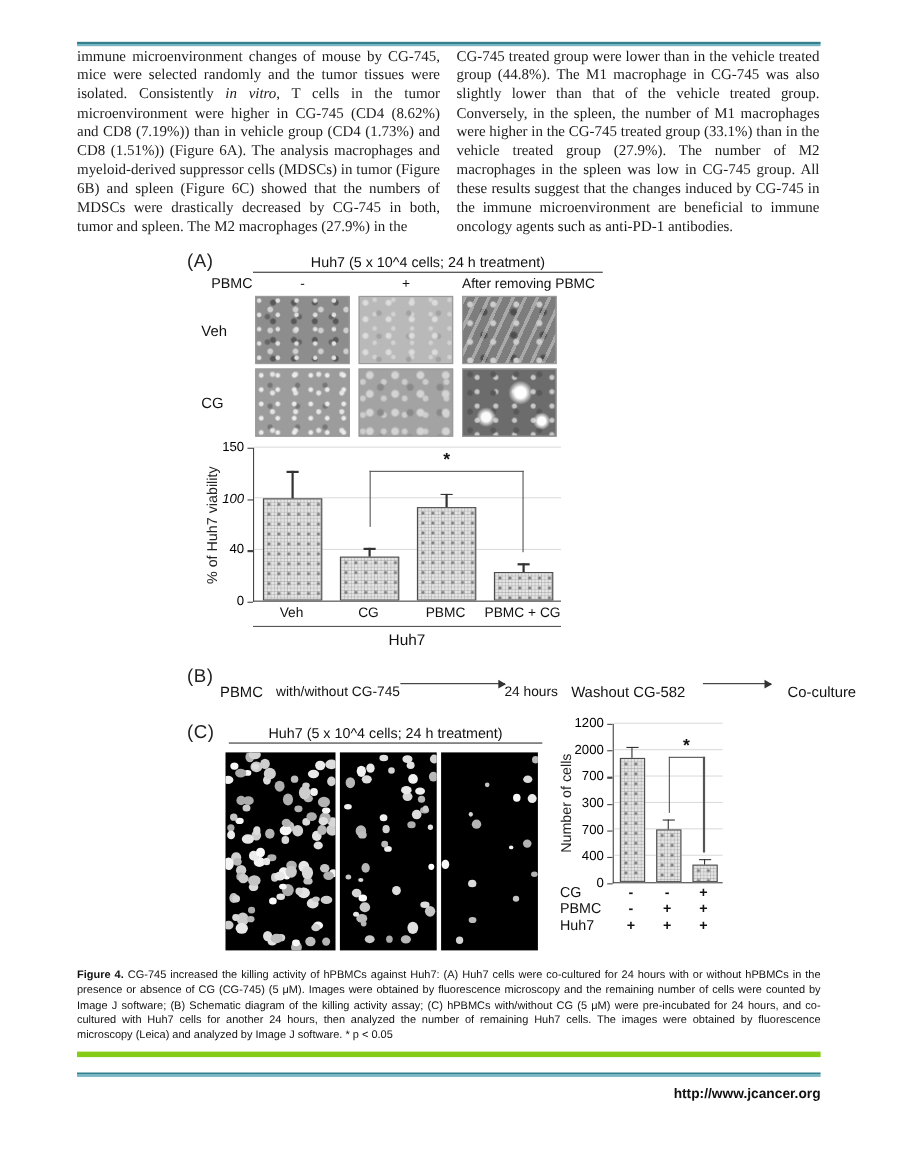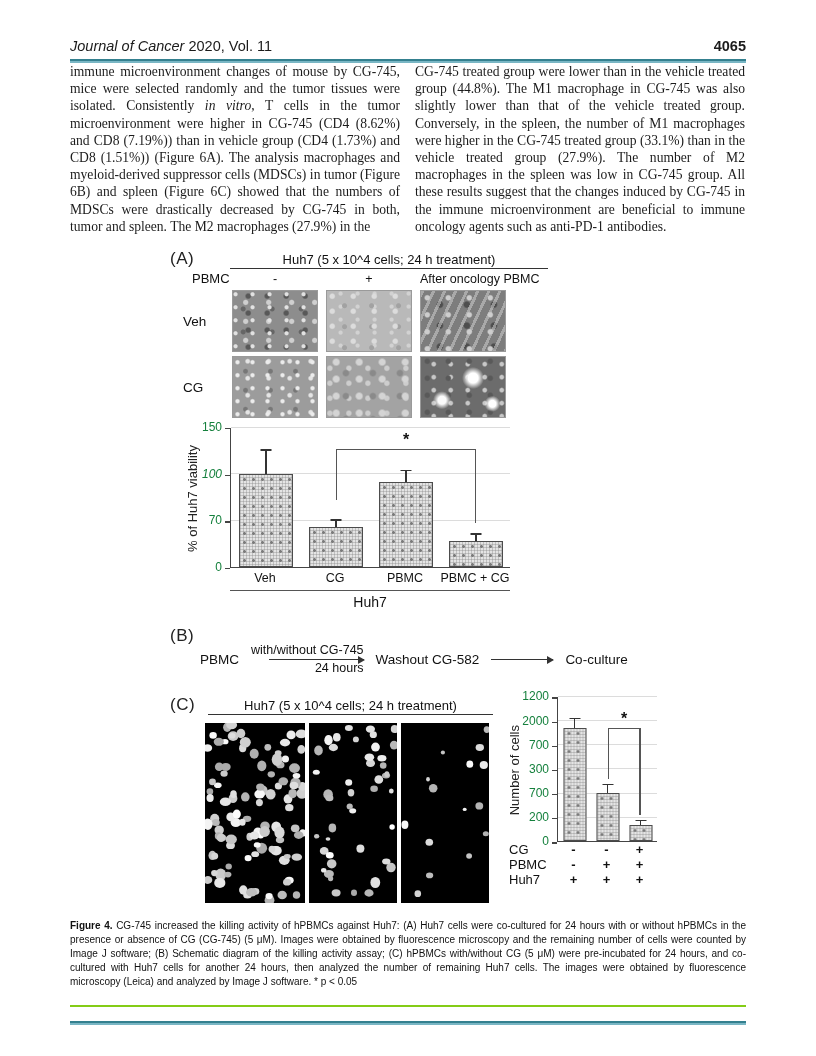--- a/index.html
+++ b/index.html
@@ -63,21 +63,21 @@
       radial-gradient(circle at 85% 78%, #fff 3.5px, transparent 8px),
       radial-gradient(circle at 30% 25%, #595959 2px, transparent 3.4px),
       radial-gradient(circle at 75% 55%, #c8c8c8 1.6px, transparent 3px);
     background-size:100% 100%, 100% 100%, 100% 100%, 21px 17px, 17px 13px; }
   
   .ch { margin-top:10px; }
   .ch-row { display:flex; align-items:flex-end; }
   .ch-ylabel { display:flex; align-items:center; justify-content:center; }
   .ch-ylabel span { writing-mode:vertical-rl; transform:rotate(180deg); font-size:13px; color:#222; white-space:nowrap; }
   .ch-ticks { position:relative; }
-  .ch-tick { position:absolute; right:8px; font-size:12px; color:#15803d; line-height:13px; }
+  .ch-tick { position:absolute; right:8px; font-size:12px; color:#000000; line-height:13px; }
   .ch-tickmark { position:absolute; right:0; width:5px; height:1.2px; background:#444; display:block; }
   .ch-plot { position:relative; border-left:1.5px solid #444; border-bottom:1.5px solid #444; background:#fff; }
   .ch-grid { position:absolute; left:0; right:0; height:1px; background:#dcdcdc; }
   .ch-slot { position:absolute; bottom:0; height:100%; }
   .ch-bar { position:absolute; bottom:0; left:50%; transform:translateX(-50%);
     background-color:#e4e4e4;
     background-image:radial-gradient(circle, #7b7b7b 1.1px, transparent 1.7px),
       repeating-linear-gradient(0deg, rgba(130,130,130,.35) 0 1px, transparent 1px 3px),
       repeating-linear-gradient(90deg, rgba(130,130,130,.35) 0 1px, transparent 1px 3px);
     background-size:9px 9px, 3px 3px, 3px 3px;
@@ -93,93 +93,89 @@
   .ch-xgroup { margin-top:5px; }
   .ch-xline { border-top:1.2px solid #555; }
   .ch-xname { text-align:center; font-size:14px; margin-top:3px; }
   .ch-cond { display:flex; align-items:center; font-size:13px; line-height:14px; margin-top:1px; }
   .ch-cond-label { padding-left:2px; }
   .ch-cond-cell { text-align:center; font-weight:bold; }
   
   .panelB { margin-top:16px; }
   .pb-flow { display:flex; align-items:center; margin-left:30px; margin-top:-4px; font-size:13.5px; }
   .pb-item { white-space:nowrap; }
-  .pb-arrowblock { display:flex; flex-direction:column; align-items:flex-end; margin:0 12px; }
+  .pb-arrowblock { display:flex; flex-direction:row; align-items:flex-start; margin:0 12px; }
   .pb-top, .pb-bot { font-size:12.5px; height:17px; line-height:17px; white-space:nowrap; }
   .arrow { position:relative; height:1.4px; background:#333; }
   .arrow::after { content:""; position:absolute; right:-1px; top:-3.3px; width:0; height:0;
     border-left:7px solid #333; border-top:4px solid transparent; border-bottom:4px solid transparent; }
   .arrow-long { width:95px; }
   .arrow-short { width:62px; }
   
   .panelC { display:flex; margin-top:18px; }
   .pc-left { width:325px; }
   .pc-head { display:flex; align-items:flex-end; }
   .pc-head .plabel { width:38px; }
   .pc-title { width:285px; text-align:center; font-size:13px; border-bottom:1.2px solid #333; padding-bottom:1px; }
   .pc-images { display:flex; gap:4px; margin-left:35px; margin-top:8px; }
   .pc-images svg { background:#000; display:block; }
   .panelC .ch { margin-left:12px; margin-top:2px; }
   
   figcaption { margin-left:-100px; width:676px; margin-top:16px;
     font-size:10px; line-height:13.8px; text-align:justify; color:#111;
-    border-bottom:2px solid #84cc16; padding-bottom:17px; }
+    border-bottom:5px solid #84cc16; padding-bottom:7px; }
   figcaption b { font-weight:bold; }
   
   .footer-rule { margin-top:14px; }
   .footer-url { text-align:right; font-family:"Liberation Sans", sans-serif; font-size:12.5px; font-weight:600; margin-top:8px; color:#111; }
 </style>
 </head>
 <body>
 
 <div class="page">
 
-  <div class="hdr">
-    <span><span class="jt-italic">Journal of Cancer</span><span> 2020, Vol. 11</span></span>
-    <span class="pageno">4065</span>
-  </div>
   <div class="teal-rule"></div>
 
   <div class="columns">
     <p class="col"><span>immune microenvironment changes of mouse by CG-745, mice were selected randomly and the tumor tissues were isolated. Consistently </span><i>in vitro</i><span>, T cells in the tumor microenvironment were higher in CG-745 (CD4 (8.62%) and CD8 (7.19%)) than in vehicle group (CD4 (1.73%) and CD8 (1.51%)) (Figure 6A). The analysis macrophages and myeloid-derived suppressor cells (MDSCs) in tumor (Figure 6B) and spleen (Figure 6C) showed that the numbers of MDSCs were drastically decreased by CG-745 in both, tumor and spleen. The M2 macrophages (27.9%) in the</span></p>
     <p class="col">CG-745 treated group were lower than in the vehicle treated group (44.8%). The M1 macrophage in CG-745 was also slightly lower than that of the vehicle treated group. Conversely, in the spleen, the number of M1 macrophages were higher in the CG-745 treated group (33.1%) than in the vehicle treated group (27.9%). The number of M2 macrophages in the spleen was low in CG-745 group. All these results suggest that the changes induced by CG-745 in the immune microenvironment are beneficial to immune oncology agents such as anti-PD-1 antibodies.</p>
   </div>
 
   <figure>
 
     <div class="panelA">
       <div class="pa-head">
         <span class="plabel">(A)</span>
         <span class="pa-title">Huh7 (5 x 10^4 cells; 24 h treatment)</span>
       </div>
       <div class="pa-grid">
         <span class="pa-pbmc">PBMC</span>
         <span class="pa-col">-</span>
         <span class="pa-col">+</span>
-        <span class="pa-col">After oncology PBMC</span>
+        <span class="pa-col">After removing PBMC</span>
 
         <span class="pa-rowlab">Veh</span>
         <div class="micro m-v1"></div>
         <div class="micro m-v2"></div>
         <div class="micro m-v3"></div>
 
         <span class="pa-rowlab">CG</span>
         <div class="micro m-c1"></div>
         <div class="micro m-c2"></div>
         <div class="micro m-c3"></div>
       </div>
       <div id="chartA" class="ch" style="margin-left:14px;">
           <div class="ch-row">
             <div class="ch-ylabel" style="width: 16px; height: 140px;">
               <span>% of Huh7 viability</span>
             </div>
             <div class="ch-ticks" style="width: 30px; height: 140px;">
               <span class="ch-tick" style="top: 133px;">0</span>
               <i class="ch-tickmark" style="top: 140px;"></i>
-              <span class="ch-tick" style="top: 86.3333px;">70</span>
+              <span class="ch-tick" style="top: 86.3333px;">40</span>
               <i class="ch-tickmark" style="top: 93.3333px;"></i>
               <span class="ch-tick" style="top: 39.6667px; font-style: italic;">100</span>
               <i class="ch-tickmark" style="top: 46.6667px;"></i>
               <span class="ch-tick" style="top: -7px;">150</span>
               <i class="ch-tickmark" style="top: 0px;"></i>
             </div>
             <div class="ch-plot" style="width: 280px; height: 140px;">
               <div class="ch-grid" style="bottom: 46.1667px;"></div>
               <div class="ch-grid" style="bottom: 92.8333px;"></div>
               <div class="ch-grid" style="bottom: 139.5px;"></div>
@@ -425,21 +421,21 @@
         </div>
       </div>
       <div id="chartC" class="ch">
           <div class="ch-row">
             <div class="ch-ylabel" style="width: 14px; height: 145px;">
               <span>Number of cells</span>
             </div>
             <div class="ch-ticks" style="width: 36px; height: 145px;">
               <span class="ch-tick" style="top: 138px;">0</span>
               <i class="ch-tickmark" style="top: 145px;"></i>
-              <span class="ch-tick" style="top: 113.833px;">200</span>
+              <span class="ch-tick" style="top: 113.833px;">400</span>
               <i class="ch-tickmark" style="top: 120.833px;"></i>
               <span class="ch-tick" style="top: 89.6667px;">700</span>
               <i class="ch-tickmark" style="top: 96.6667px;"></i>
               <span class="ch-tick" style="top: 65.5px;">300</span>
               <i class="ch-tickmark" style="top: 72.5px;"></i>
               <span class="ch-tick" style="top: 41.3333px;">700</span>
               <i class="ch-tickmark" style="top: 48.3333px;"></i>
               <span class="ch-tick" style="top: 17.1667px;">2000</span>
               <i class="ch-tickmark" style="top: 24.1667px;"></i>
               <span class="ch-tick" style="top: -7px;">1200</span>
@@ -498,14 +494,15 @@
         </div>
     </div>
 
     <figcaption>
       <b>Figure 4.</b>
       <span>CG-745 increased the killing activity of hPBMCs against Huh7: (A) Huh7 cells were co-cultured for 24 hours with or without hPBMCs in the presence or absence of CG (CG-745) (5 μM). Images were obtained by fluorescence microscopy and the remaining number of cells were counted by Image J software; (B) Schematic diagram of the killing activity assay; (C) hPBMCs with/without CG (5 μM) were pre-incubated for 24 hours, and co-cultured with Huh7 cells for another 24 hours, then analyzed the number of remaining Huh7 cells. The images were obtained by fluorescence microscopy (Leica) and analyzed by Image J software. * p &lt; 0.05</span>
     </figcaption>
   </figure>
 
   <div class="teal-rule footer-rule"></div>
+  <div class="footer-url">http://www.jcancer.org</div>
 
 </div>
 
 </body></html>

